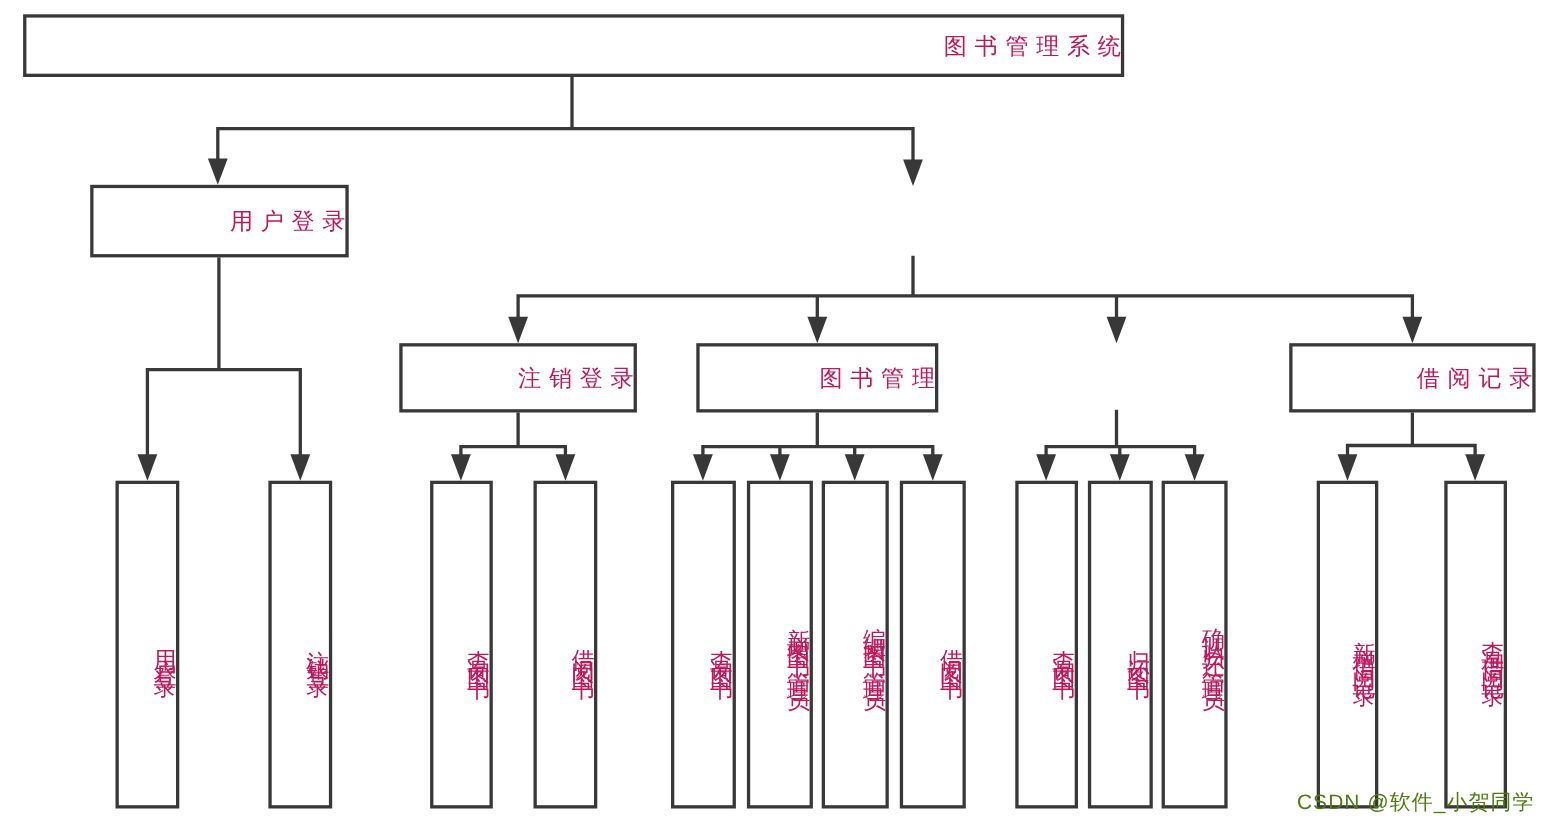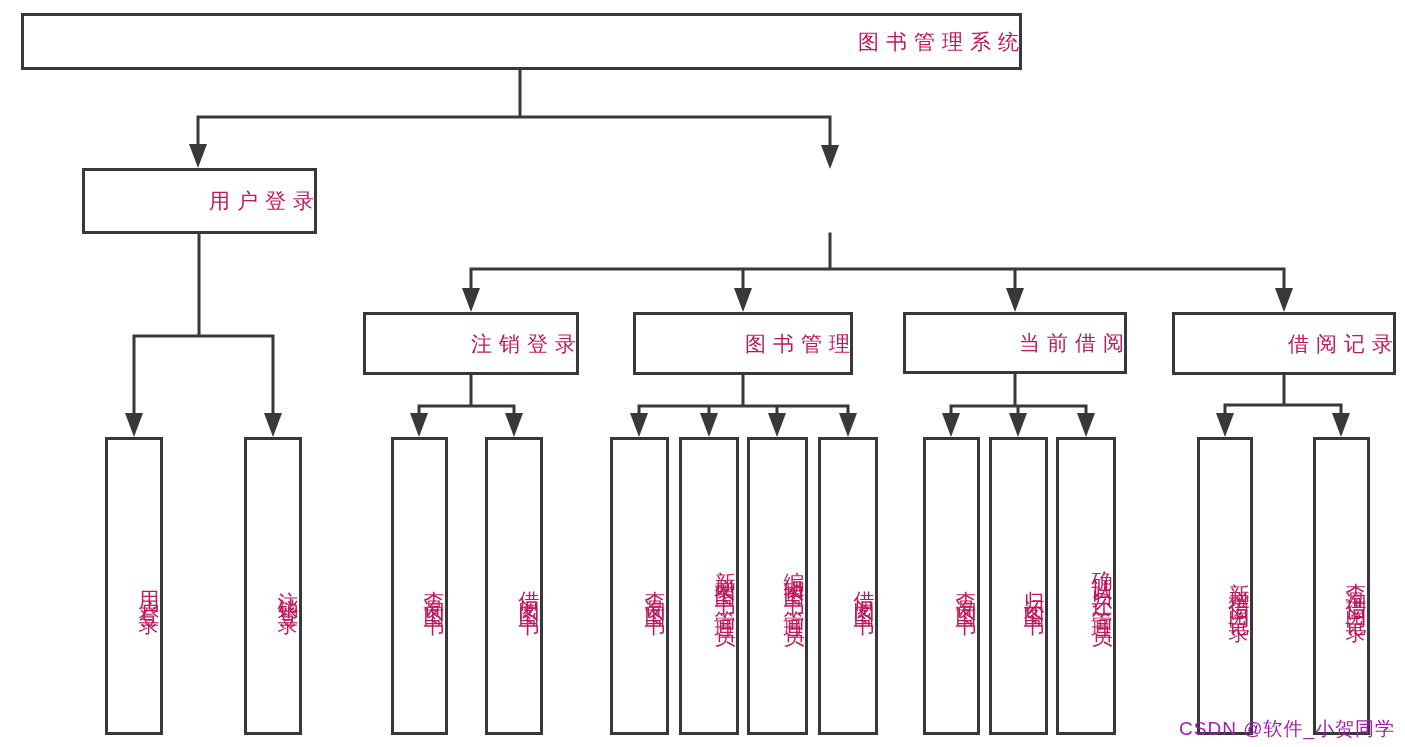--- a/index.html
+++ b/index.html
@@ -46,21 +46,21 @@
     line-height: 1;
     white-space: nowrap;
   }
 
   .watermark {
     position: absolute;
     right: 10px;
     bottom: 5px;
     font-size: 19px;
     letter-spacing: 1px;
-    color: #a21caf;
+    color: #4d7c0f;
     z-index: 5;
   }
 </style>
 </head>
 <body>
 
 <div class="canvas">
 
   <svg class="connectors" width="1405" height="747" viewBox="0 0 1405 747" fill="none" stroke="#383838" stroke-width="3" stroke-linecap="square">
 
@@ -108,23 +108,20 @@
   <div class="node h-node" style="left:82px; top:168px; width:235px; height:66px;">
     <span>用户登录</span>
   </div>
 
   <div class="node h-node" style="left:363px; top:312px; width:216px; height:63px;">
     <span>注销登录</span>
   </div>
   <div class="node h-node" style="left:633px; top:312px; width:220px; height:63px;">
     <span>图书管理</span>
   </div>
-  <div class="node h-node" style="left:903px; top:312px; width:224px; height:62px;">
-    <span>当前借阅</span>
-  </div>
   <div class="node h-node" style="left:1172px; top:312px; width:224px; height:63px;">
     <span>借阅记录</span>
   </div>
 
   <div class="node v-node" style="left:105px; top:437px; width:58px; height:298px;">
     <span>用户登录</span>
   </div>
   <div class="node v-node" style="left:244px; top:437px; width:58px; height:298px;">
     <span>注销登录</span>
   </div>

